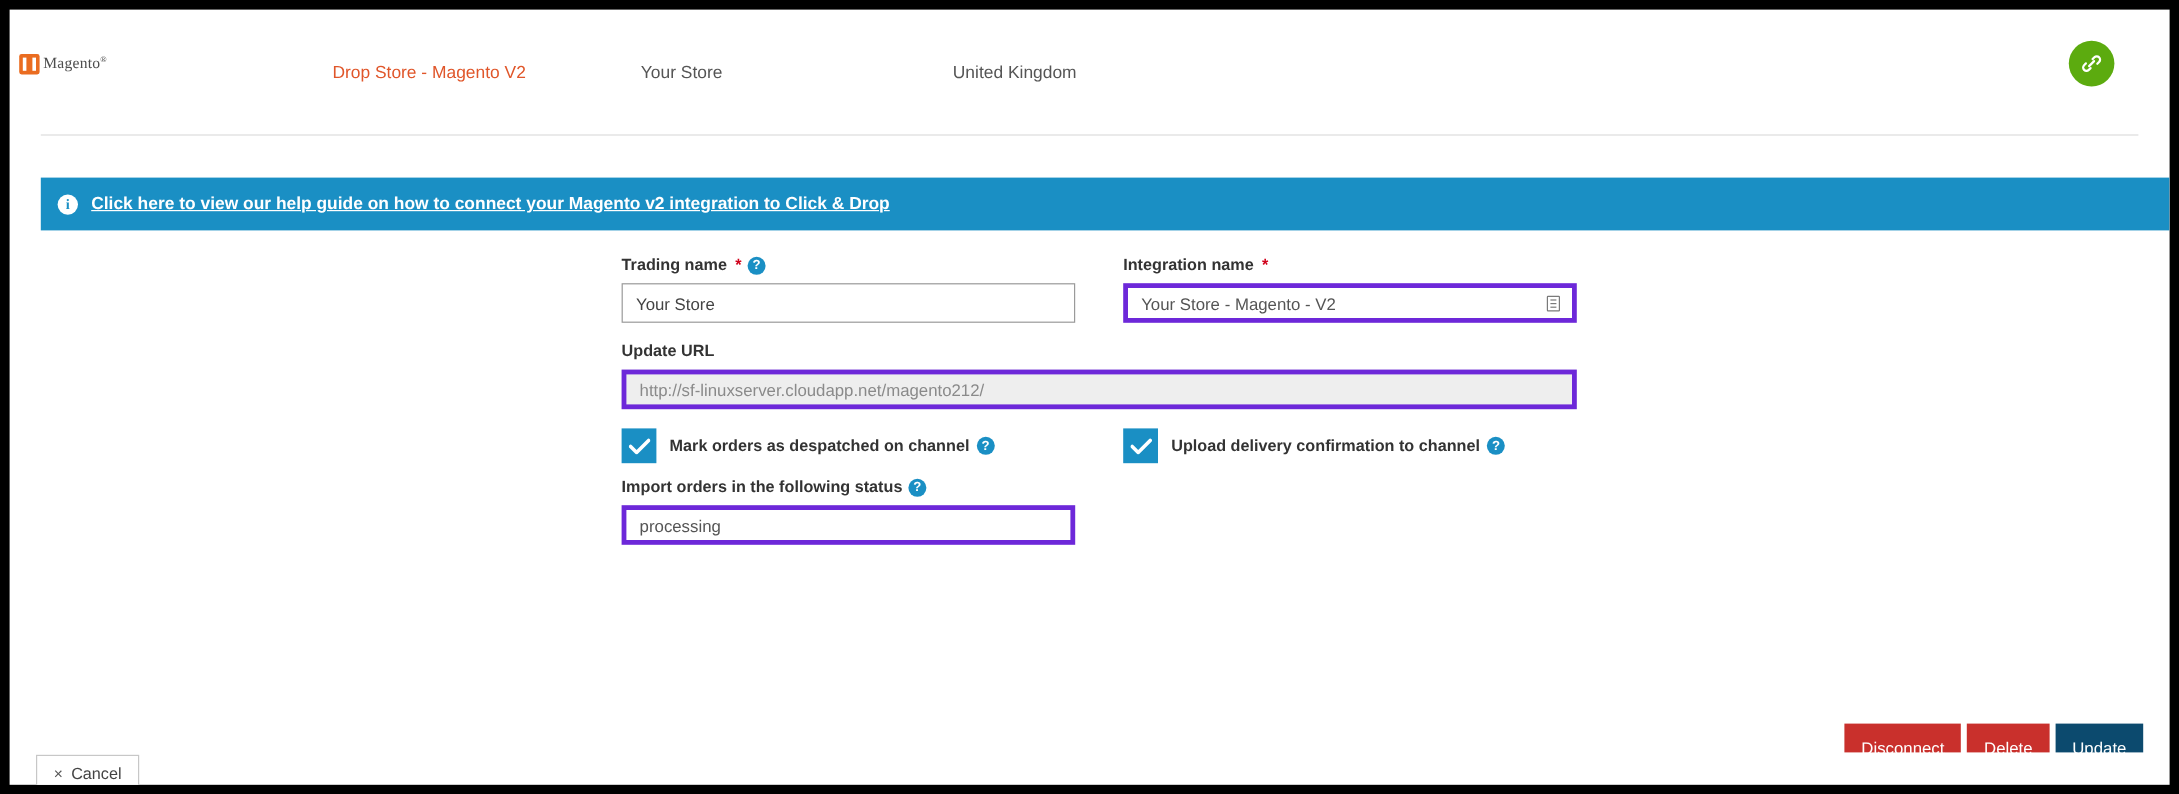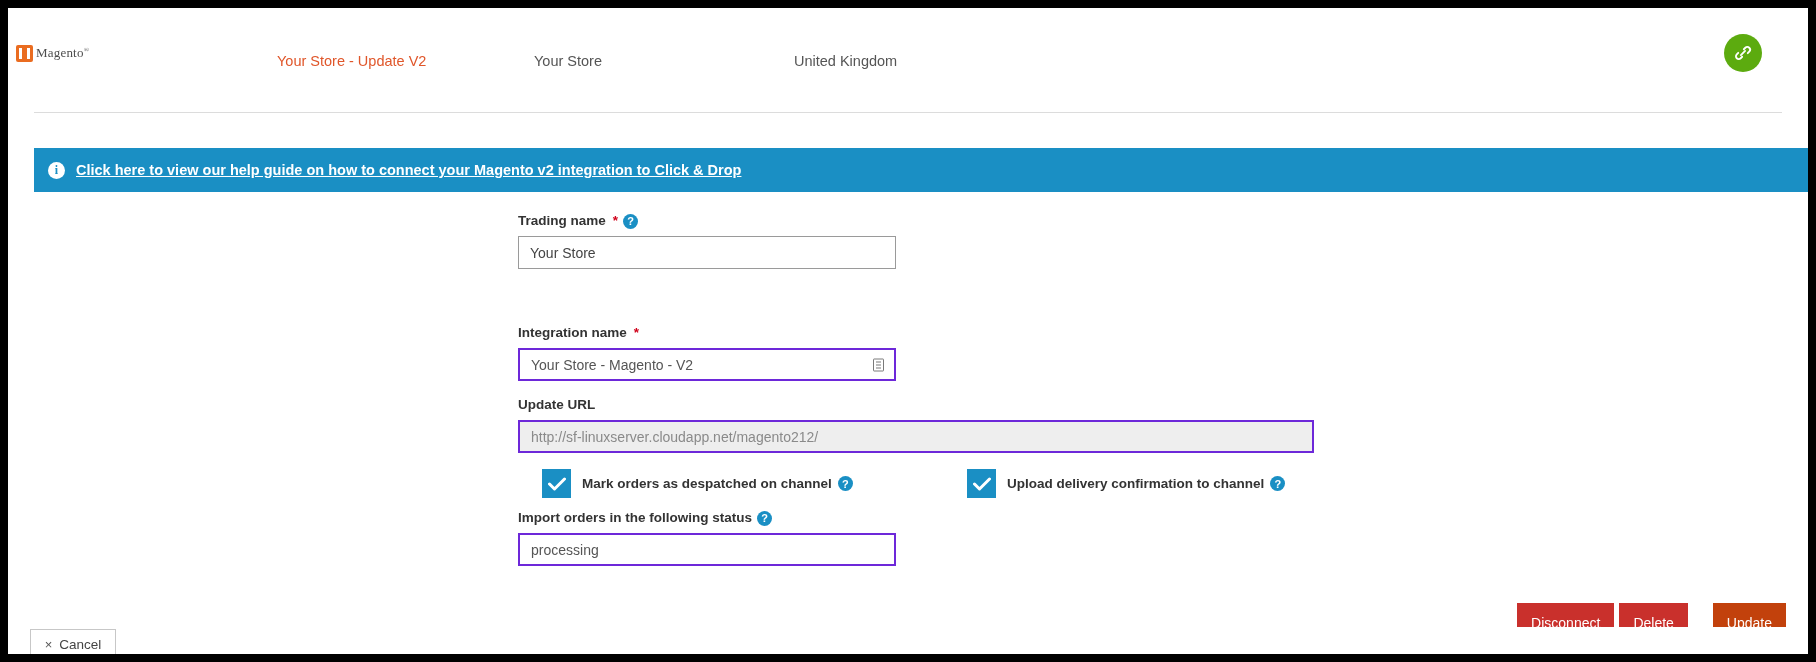--- a/index.html
+++ b/index.html
@@ -144,21 +144,20 @@
   
   .form {
     position: absolute;
     left: 510px;
     top: 205px;
     width: 810px;
   }
   .row {
     display: flex;
     gap: 40px;
-    flex-direction: column;
   }
   .field { margin-bottom: 16px; }
   .field.half { width: 378px; }
   .field.full { width: 796px; }
 
   .flabel {
     font-size: 13.5px;
     font-weight: bold;
     color: #333;
     margin-bottom: 7px;
@@ -179,21 +178,21 @@
     display: inline-flex;
     align-items: center;
     justify-content: center;
     cursor: pointer;
     flex: none;
   }
 
   .ctrl {
     height: 33px;
     width: 100%;
-    border: 2px solid #6d28d9;
+    border: 4px solid #6d28d9;
     background: #eeeeee;
     font-size: 14px;
     color: #8a8a8a;
     padding: 0 11px;
     display: flex;
     align-items: center;
     position: relative;
   }
   .ctrl.white {
     background: #ffffff;
@@ -237,21 +236,20 @@
     display: flex;
     gap: 40px;
     margin-top: 16px;
     margin-bottom: 12px;
   }
   .checkitem {
     display: flex;
     align-items: center;
     gap: 11px;
     width: 378px;
-    margin-left: 24px;
   }
   .cbox {
     width: 29px;
     height: 29px;
     background: #1a8fc4;
     display: flex;
     align-items: center;
     justify-content: center;
     flex: none;
     cursor: pointer;
@@ -271,21 +269,21 @@
   .btn {
     border: none;
     color: #fff;
     font-size: 14px;
     font-family: "Liberation Sans", sans-serif;
     height: 20px;
     padding: 12px 14px;
     cursor: pointer;
   }
   .btn-red { background: #c9302c; }
-  .btn-blue { background: #c2410c; margin-left: 20px; }
+  .btn-blue { background: #0c4a6e; }
   .footer-btns {
     position: absolute;
     right: 22px;
     top: 595px;
     display: flex;
     gap: 5px;
   }
   .cancel-btn {
     position: absolute;
     left: 22px;
@@ -308,21 +306,21 @@
 <body>
 
 <div class="screen">
   <div class="page">
 
     <div class="header">
       <div class="logo">
         <div class="logo-mark"></div>
         <div class="logo-text"><span>Magento</span><sup>®</sup></div>
       </div>
-      <div class="hdr-item title">Your Store - Update V2</div>
+      <div class="hdr-item title">Drop Store - Magento V2</div>
       <div class="hdr-item store">Your Store</div>
       <div class="hdr-item country">United Kingdom</div>
       <div class="connect-badge">
         <svg width="20" height="20" viewBox="0 0 24 24" aria-hidden="true">
           <g fill="none" stroke="#ffffff" stroke-width="2.2" stroke-linecap="round">
             <path d="M9.5 14.5l5-5"></path>
             <path d="M13 7.5l1.8-1.8a3.3 3.3 0 0 1 4.7 4.7L17.7 12.2"></path>
             <path d="M11 16.5l-1.8 1.8a3.3 3.3 0 0 1-4.7-4.7L6.3 11.8"></path>
           </g>
         </svg>

